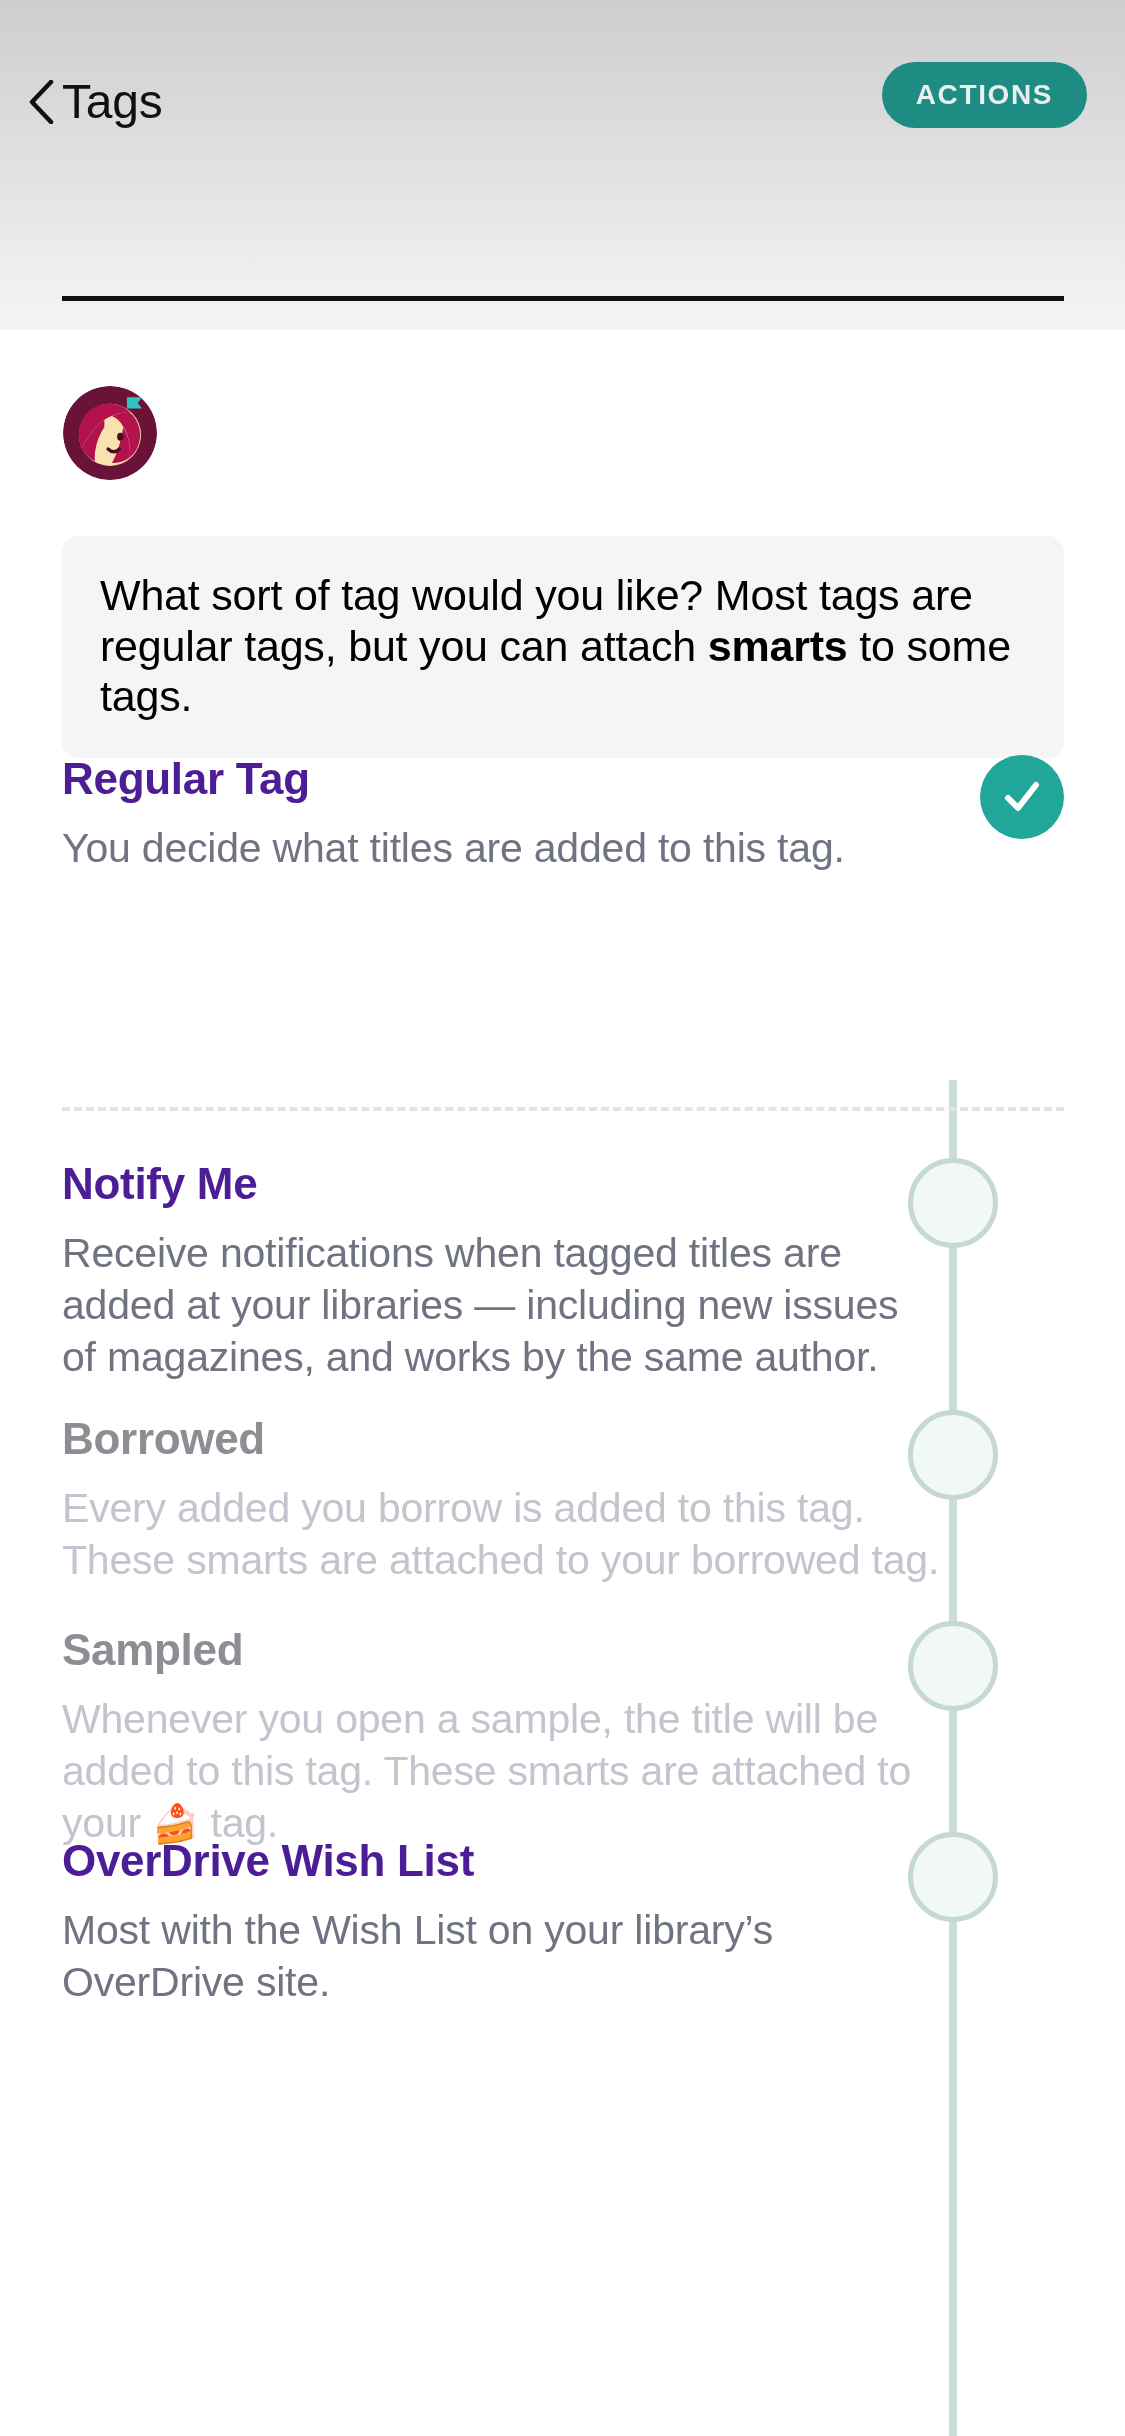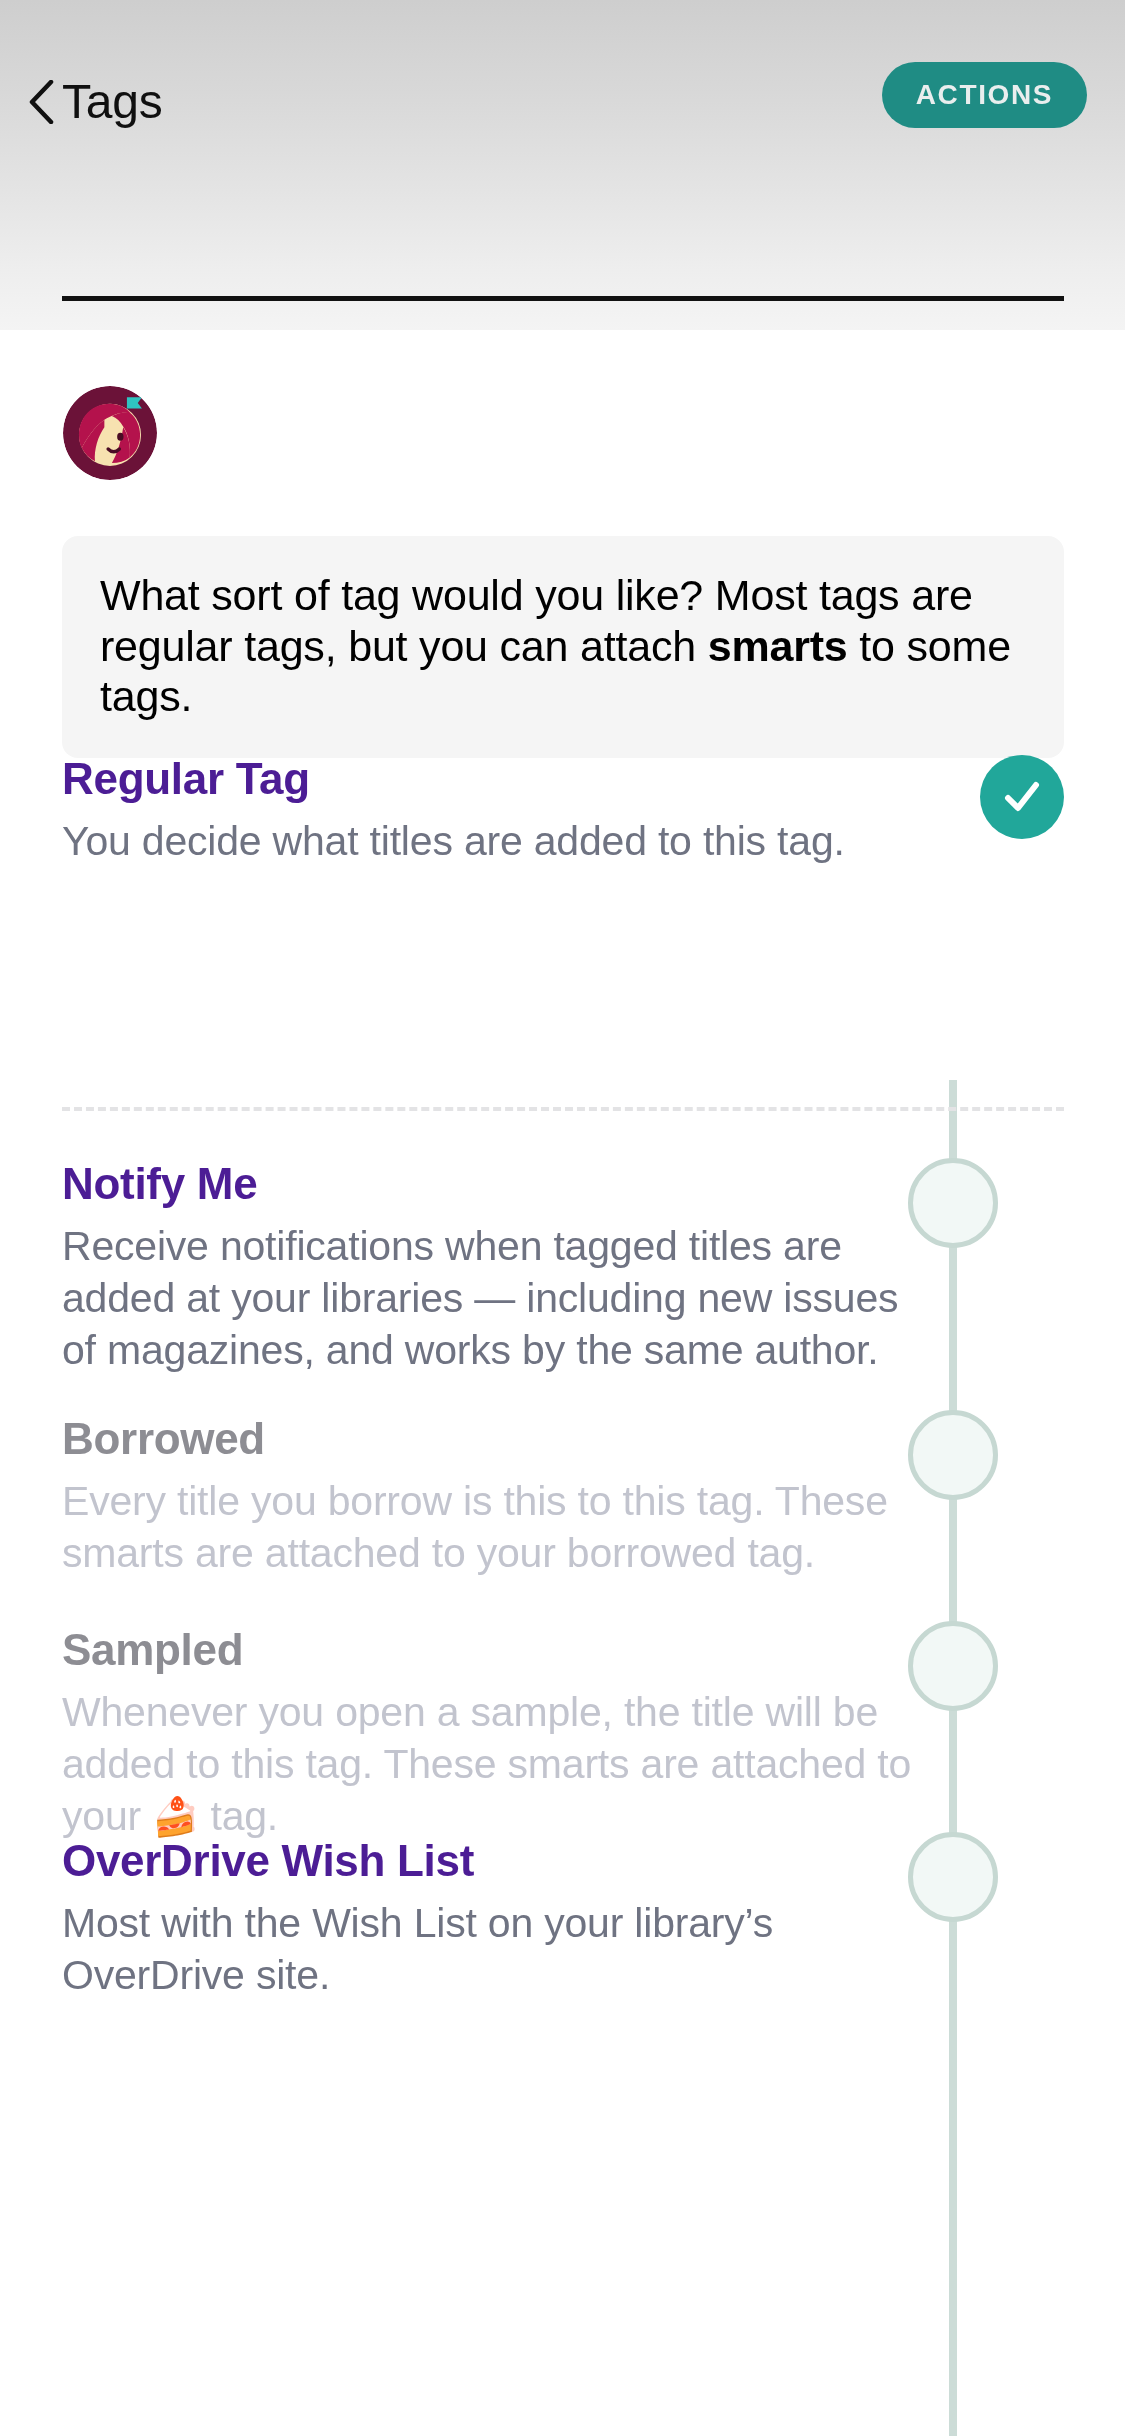--- a/index.html
+++ b/index.html
@@ -204,21 +204,21 @@
   }
   .option-title {
     font-size: 44px;
     font-weight: 700;
     color: #4c1d95;
     letter-spacing: -0.3px;
     line-height: 1.1;
     font-family: "Liberation Sans", sans-serif;
   }
   .option-desc {
-    margin-top: 13px;
+    margin-top: 20px;
     font-size: 41px;
     line-height: 1.26;
     color: #6f7382;
     letter-spacing: -0.2px;
     font-family: "Liberation Sans", sans-serif;
     max-width: 880px;
   }
   .option.disabled .option-title { color: #8d8d93; }
   .option.disabled .option-desc  { color: #c2c4ce; }
 
@@ -332,21 +332,21 @@
     <div class="dashed-sep" style="top:777px;"></div>
 
     <div class="option" style="top:830px;">
       <div class="option-title">Notify Me</div>
       <div class="option-desc">Receive notifications when tagged titles are added at your libraries — including new issues of magazines, and works by the same author.</div>
     </div>
     <div class="bullet" style="top:828px;"></div>
 
     <div class="option disabled" style="top:1085px;">
       <div class="option-title">Borrowed</div>
-      <div class="option-desc">Every title you borrow is this to this tag. These smarts are attached to your borrowed tag.</div>
+      <div class="option-desc">Every added you borrow is added to this tag. These smarts are attached to your borrowed tag.</div>
     </div>
     <div class="bullet" style="top:1080px;"></div>
 
     <div class="option disabled" style="top:1296px;">
       <div class="option-title">Sampled</div>
       <div class="option-desc"><span>Whenever you open a sample, the title will be added to this tag. These smarts are attached to your </span><span class="emoji">🍰</span><span> tag.</span></div>
     </div>
     <div class="bullet" style="top:1291px;"></div>
 
     <div class="option" style="top:1507px;">

